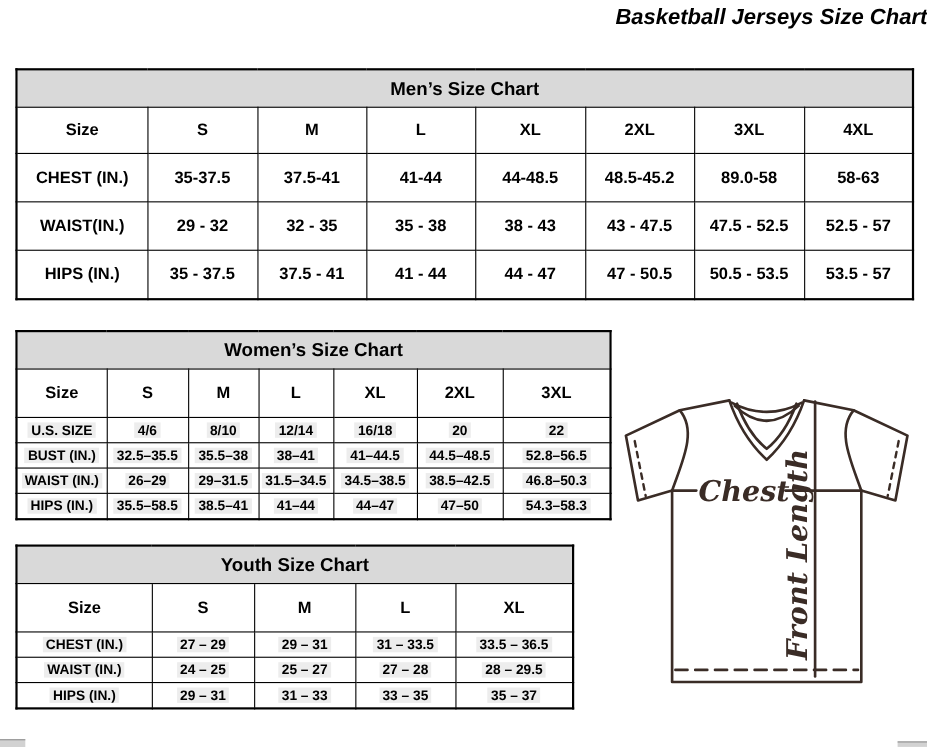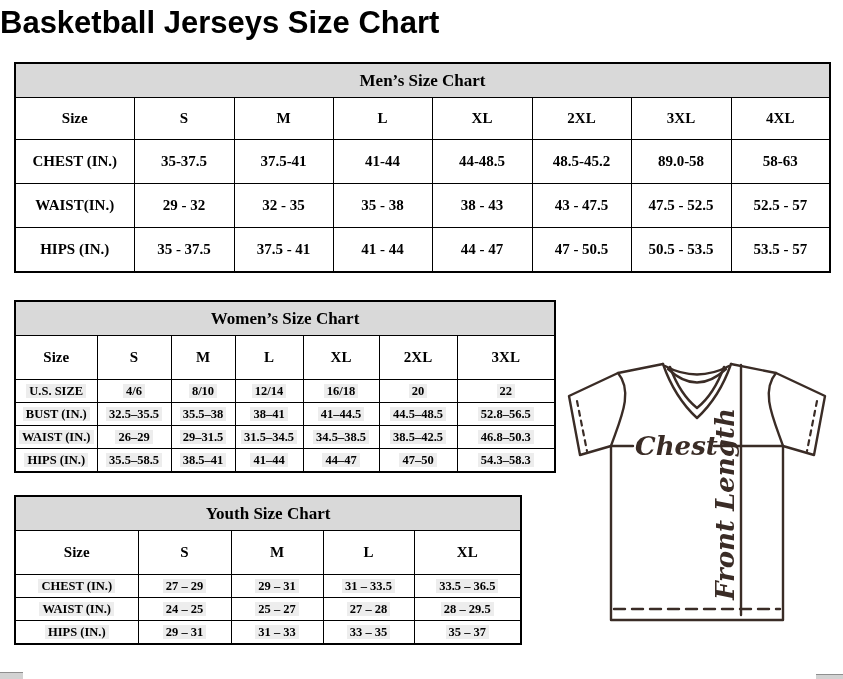--- a/index.html
+++ b/index.html
@@ -2,25 +2,25 @@
 <html><head>
 <meta charset="utf-8">
 <style>
   html,body { margin:0; padding:0; background:#fff; }
   .screen {
     position:relative; width:843px; height:679px; background:#ffffff;
     font-family:"Liberation Sans", sans-serif; overflow:hidden; color:#000;
   }
   .page-title {
     position:absolute; top:5px; left:0; width:100%;
-    text-align:left; font-size:31px; font-weight:bold; letter-spacing:0;
+    text-align:right; font-size:20px; font-weight:bold; letter-spacing:0;font-style:italic;
   }
   table.size-table {
     position:absolute; border-collapse:collapse; table-layout:fixed;
-    border:2px solid #000; background:#fff;font-family:Liberation Serif, serif;
+    border:2px solid #000; background:#fff;
   }
   .size-table td {
     border:1px solid #000; text-align:center; vertical-align:middle;
     font-weight:bold; padding:0; overflow:hidden; white-space:nowrap;
   }
   .band-cell { background:#d9d9d9; height:33px; font-size:17px; }
   #mens   { left:14px; top:62px;  width:815px; }
   #mens   tr.hdr  td { height:41px; font-size:15px; }
   #mens   tr.data td { height:43px; font-size:15px; }
   #womens { left:14px; top:300px; width:540px; }

